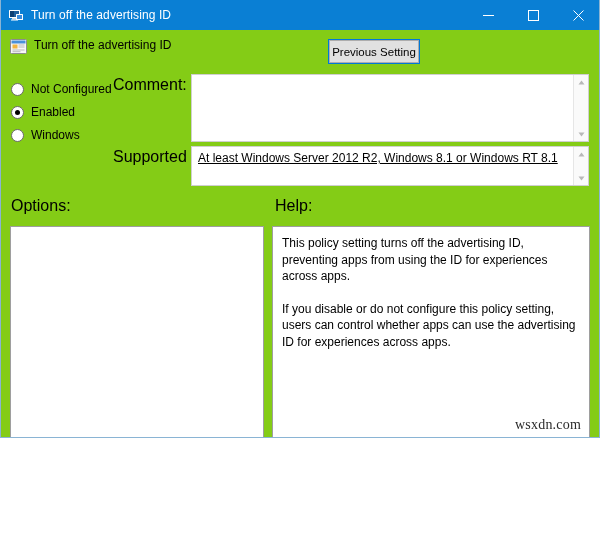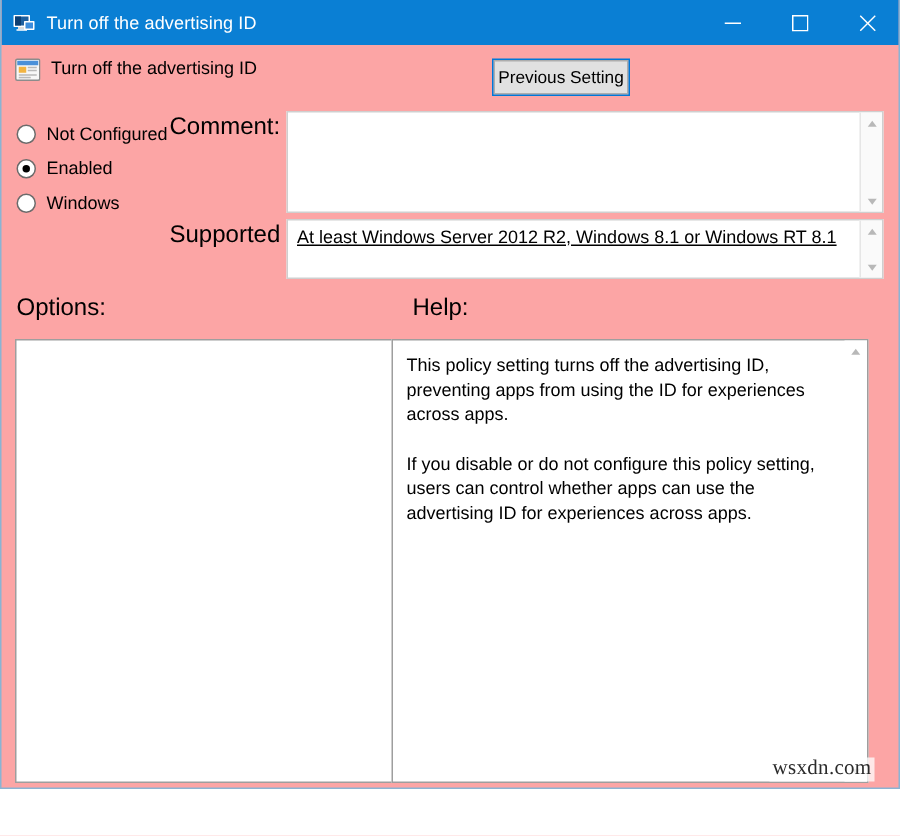--- a/index.html
+++ b/index.html
@@ -7,22 +7,22 @@
     margin: 0; padding: 0;
     width: 600px; height: 557px;
     background: #ffffff;
     font-family: "Liberation Sans", sans-serif;
     overflow: hidden;
   }
 
   #window {
     position: absolute;
     left: 0; top: 0;
-    width: 600px; height: 526px;
-    background: #fca5a5;
+    width: 600px; height: 438px;
+    background: #84cc16;
     border: 1px solid #8ab4d4;
     border-top: none;
     overflow: hidden;
   }
 
   
   #titlebar {
     position: absolute;
     left: 0; top: 0;
     width: 600px; height: 30px;
@@ -322,21 +322,21 @@
           </svg>
       </div>
     </div>
   </div>
 
   <span class="field-label" style="left:10px; top:197px;">Options:</span>
   <span class="field-label" style="left:274px; top:197px;">Help:</span>
 
   <div class="panel" style="left:9px; top:226px; width:254px; height:296px;"></div>
 
-  <div class="panel" id="help-panel" style="left:260px; top:226px; width:318px; height:296px;">
+  <div class="panel" id="help-panel" style="left:271px; top:226px; width:318px; height:296px;flex-direction:column;">
     <div id="help-text">
       <p>This policy setting turns off the advertising ID, preventing apps from using the ID for experiences across apps.</p>
       <p>If you disable or do not configure this policy setting, users can control whether apps can use the advertising ID for experiences across apps.</p>
     </div>
     <div id="help-scroll">
       <div class="sb-arrow">
         <svg width="7" height="5" viewBox="0 0 7 5">
             <path d="M3.5 0.5 L6.5 4.5 L0.5 4.5 Z" fill="#b8b8b8"></path>
           </svg>
       </div>

